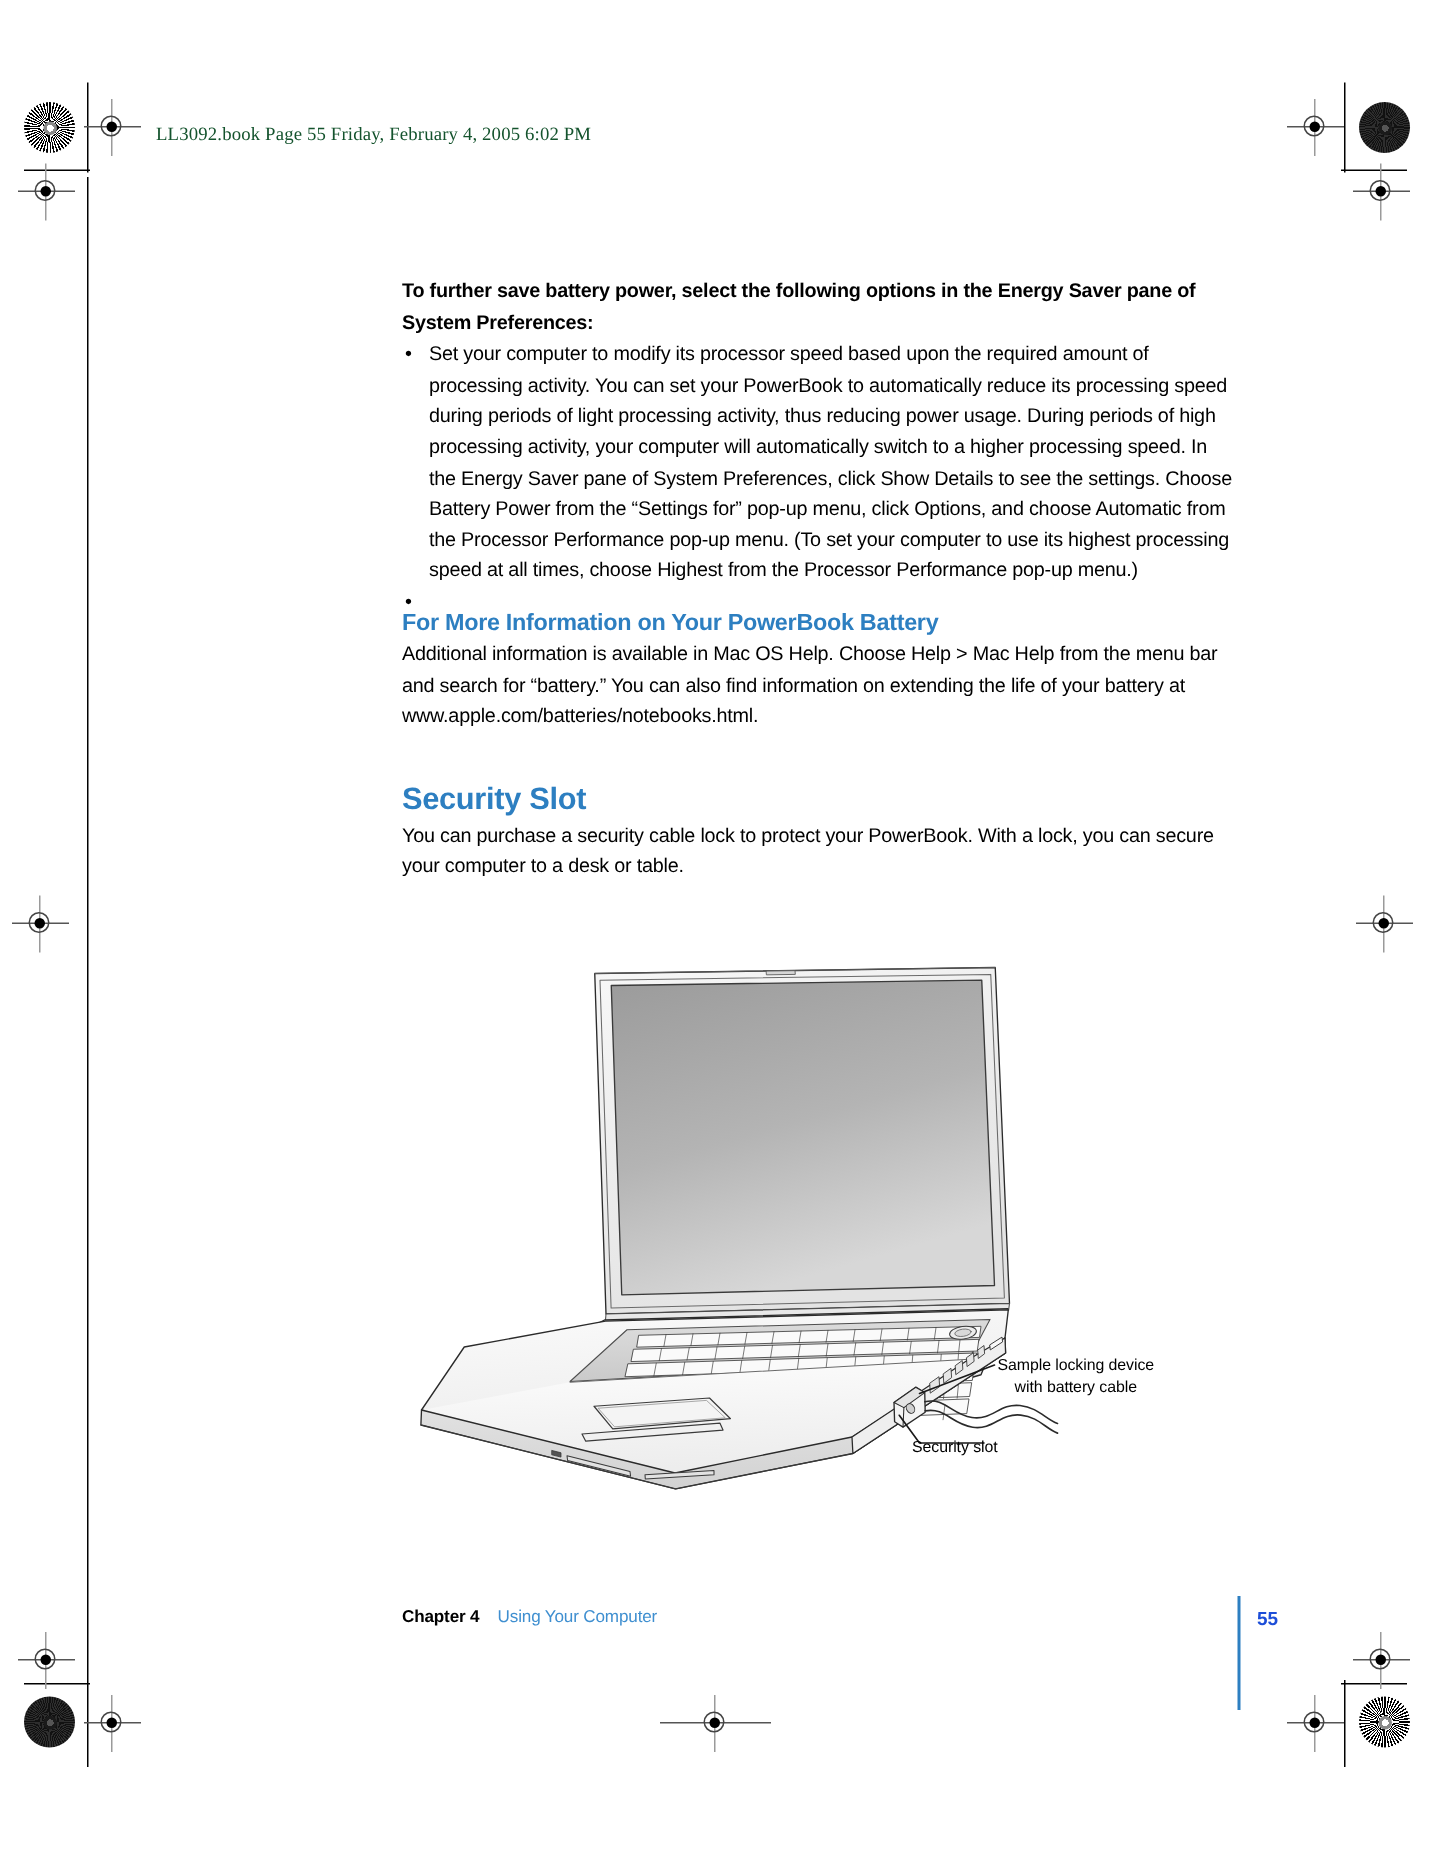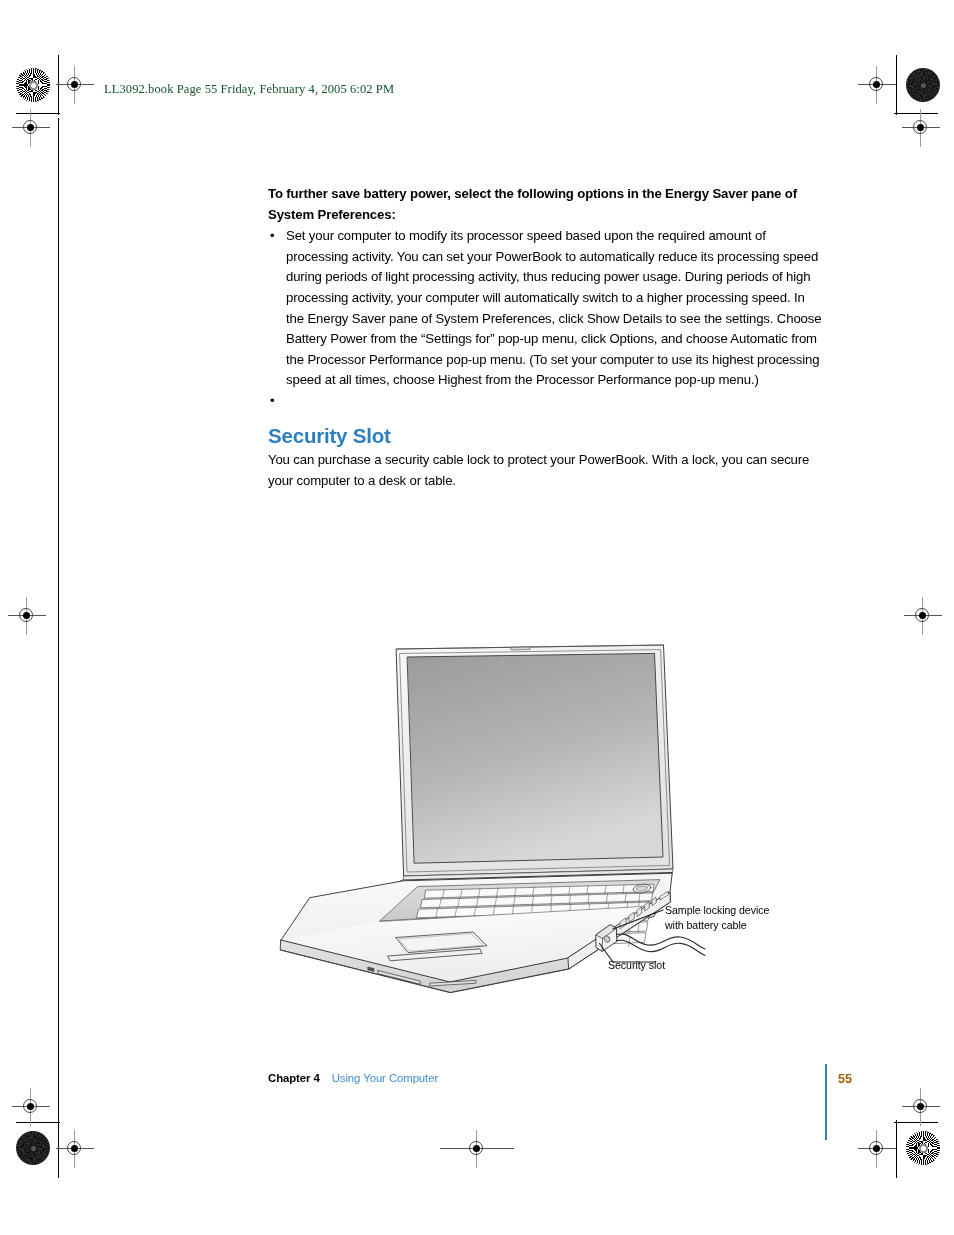--- a/index.html
+++ b/index.html
@@ -162,20 +162,21 @@
   }
   .figure svg { display: block; }
 
   .callout {
     position: absolute;
     font-size: 10.6px;
     line-height: 14.6px;
     color: #000;
     white-space: nowrap;
     letter-spacing: -0.05px;
+    text-align: center;
   }
   #callout-lock { left: 397px; top: 263px; }
   #callout-slot { left: 340px; top: 318px; }
 
   
   .footer {
     position: absolute;
     left: 268px;
     top: 1072px;
     font-size: 11.4px;
@@ -197,21 +198,21 @@
     width: 1.5px;
     height: 76px;
     background: #2d7fc1;
   }
   .folio {
     position: absolute;
     left: 838px;
     top: 1072px;
     font-size: 12.6px;
     font-weight: bold;
-    color: #a16207;
+    color: #1d4ed8;
   }
 </style>
 </head>
 <body>
 
 <div class="press-layer">
 
   <div class="crop-rule v" style="left:58px; top:55px; height:60px;"></div>
   <div class="crop-rule v" style="left:58px; top:118px; height:1060px; background:#000;"></div>
   <div class="crop-rule v" style="left:896px; top:55px; height:60px;"></div>
@@ -312,20 +313,22 @@
   <ul class="bullets">
     <li>
       <span class="bullet-mark">•</span>
       <span>Set your computer to modify its processor speed based upon the required amount of processing activity. You can set your PowerBook to automatically reduce its processing speed during periods of light processing activity, thus reducing power usage. During periods of high processing activity, your computer will automatically switch to a higher processing speed. In the Energy Saver pane of System Preferences, click Show Details to see the settings. Choose Battery Power from the “Settings for” pop-up menu, click Options, and choose Automatic from the Processor Performance pop-up menu. (To set your computer to use its highest processing speed at all times, choose Highest from the Processor Performance pop-up menu.)</span>
     </li>
     <li>
       <span class="bullet-mark">•</span>
     </li>
   </ul>
 
+  <h3 class="subhead">For More Information on Your PowerBook Battery</h3>
+  <p class="body">Additional information is available in Mac OS Help. Choose Help &gt; Mac Help from the menu bar and search for “battery.” You can also find information on extending the life of your battery at www.apple.com/batteries/notebooks.html.</p>
 
   <h2 class="section">Security Slot</h2>
   <p class="body">You can purchase a security cable lock to protect your PowerBook. With a lock, you can secure your computer to a desk or table.</p>
 </div>
 
 <div class="figure">
 
   <svg width="560" height="370" viewBox="0 0 560 370">
     <defs>
       <linearGradient id="screenGrad" x1="0" y1="0" x2="0.35" y2="1">

